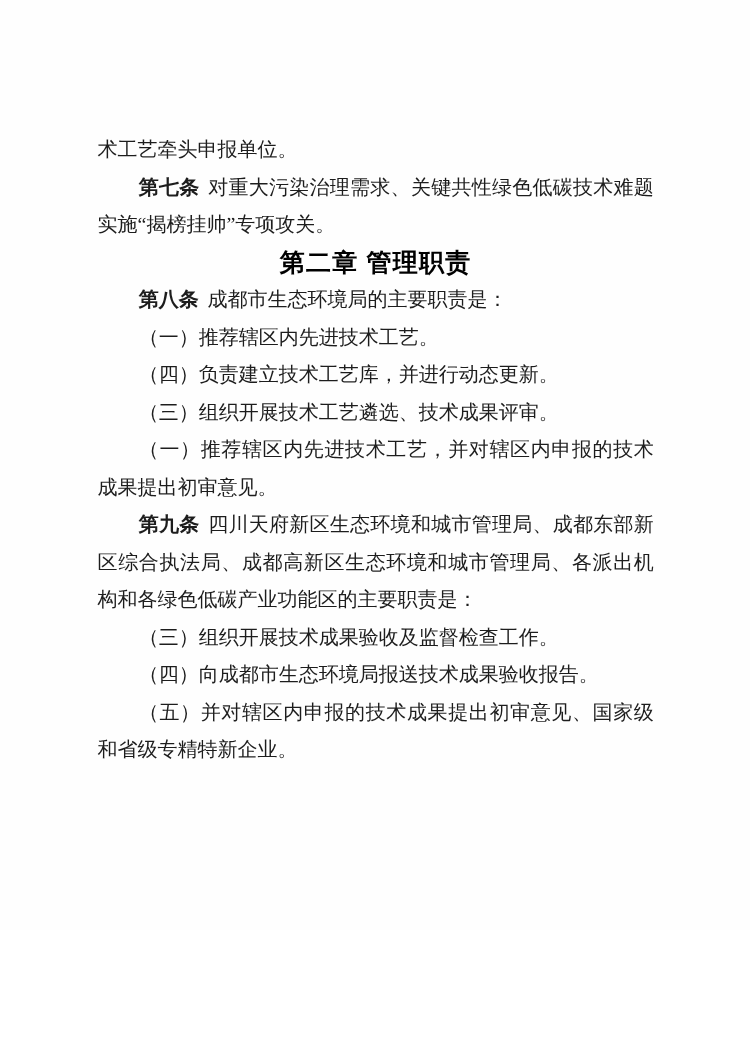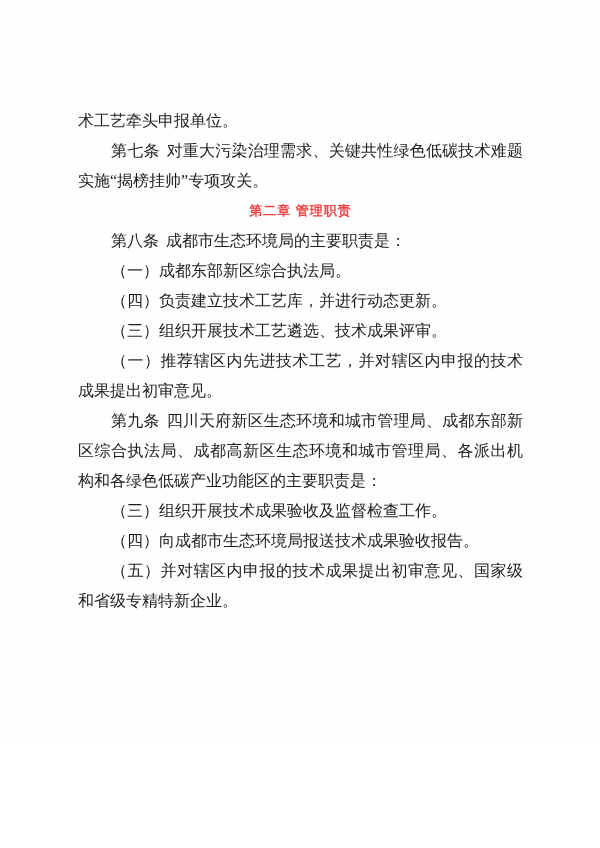--- a/index.html
+++ b/index.html
@@ -27,31 +27,31 @@
     font-size: 16px;
     line-height: 30px;
     text-align: justify;
     text-justify: inter-ideograph;
     text-indent: 33px;
   }
   .para.no-indent {
     text-indent: 0;
   }
   .lead {
-    font-weight: normal;
+    font-weight: bold;
     margin-right: 7px;
   }
   .chapter {
     margin: 0;
-    font-size: 13px;
+    font-size: 20px;
     line-height: 30px;
     text-align: center;
     font-weight: bold;
     font-family: "Liberation Sans", sans-serif;
-    color: #ef4444;
+    color: #000000;
     text-indent: 0;
     letter-spacing: 1px;
   }
   .pagenum {
     position: absolute;
     top: 748px;
     right: 84px;
     font-size: 14px;
     line-height: 18px;
     color: #222222;
@@ -60,21 +60,21 @@
 </style>
 </head>
 <body>
 
 <div class="page">
   <div class="content">
       <p class="para no-indent">术工艺牵头申报单位。</p>
       <p class="para"><b class="lead">第七条</b><span>对重大污染治理需求、关键共性绿色低碳技术难题实施“揭榜挂帅”专项攻关。</span></p>
       <h2 class="chapter">第二章 管理职责</h2>
       <p class="para"><b class="lead">第八条</b><span>成都市生态环境局的主要职责是：</span></p>
-      <p class="para">（一）成都东部新区综合执法局。</p>
+      <p class="para">（一）推荐辖区内先进技术工艺。</p>
       <p class="para">（四）负责建立技术工艺库，并进行动态更新。</p>
       <p class="para">（三）组织开展技术工艺遴选、技术成果评审。</p>
       <p class="para">（一）推荐辖区内先进技术工艺，并对辖区内申报的技术成果提出初审意见。</p>
       <p class="para"><b class="lead">第九条</b><span>四川天府新区生态环境和城市管理局、成都东部新区综合执法局、成都高新区生态环境和城市管理局、各派出机构和各绿色低碳产业功能区的主要职责是：</span></p>
       <p class="para">（三）组织开展技术成果验收及监督检查工作。</p>
       <p class="para">（四）向成都市生态环境局报送技术成果验收报告。</p>
       <p class="para">（五）并对辖区内申报的技术成果提出初审意见、国家级和省级专精特新企业。</p>
     </div>
   <div class="pagenum">— 3 —</div>
 </div>

